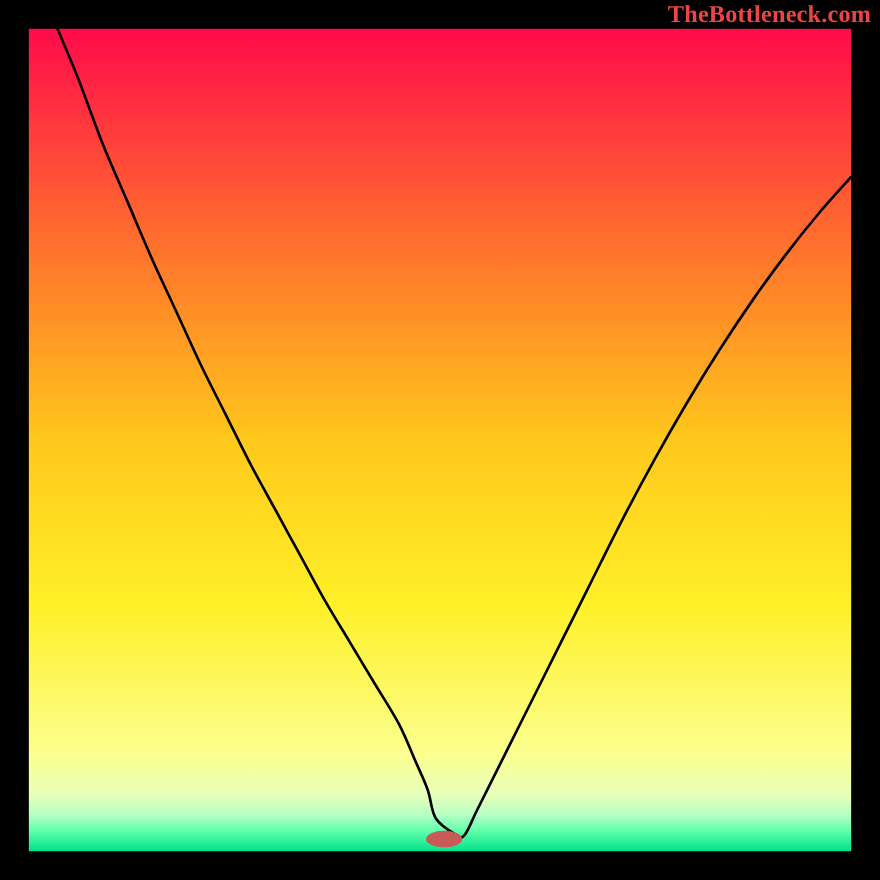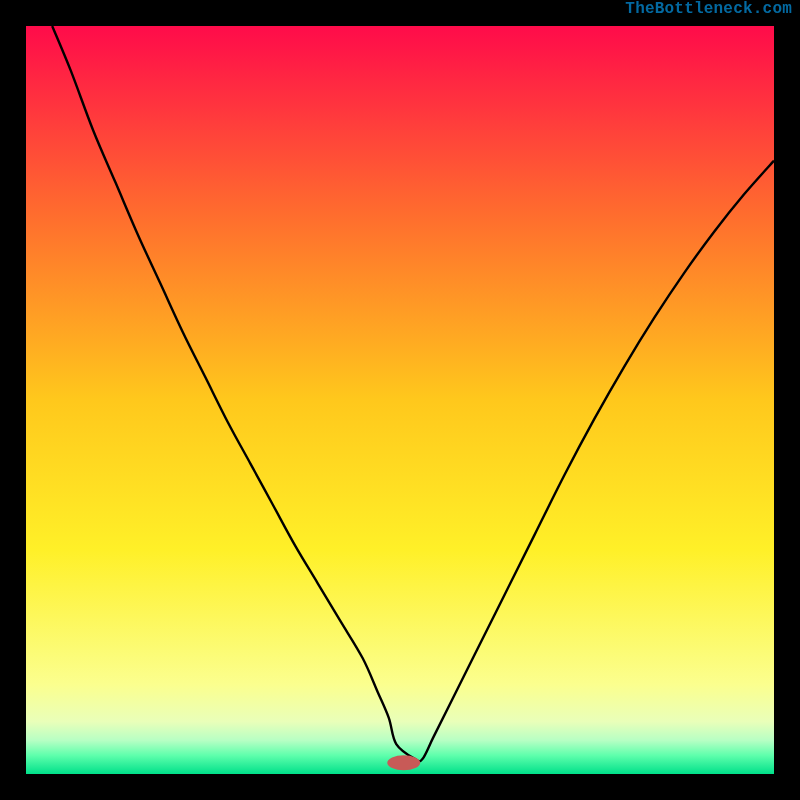--- a/index.html
+++ b/index.html
@@ -13,23 +13,23 @@
   .frame {
     position: relative;
     width: 800px;
     height: 800px;
     background: #000;
   }
   .watermark {
     position: absolute;
     top: 0;
     right: 8px;
-    font-family: Liberation Mono, monospace;
-    font-size: 16px;
-    color: #0369a1;
+    font-family: Liberation Serif, serif;
+    font-size: 22px;
+    color: #ef4444;
     font-weight: 600;
     letter-spacing: 0.2px;
     z-index: 10;
   }
   .plot {
     position: absolute;
     left: 26px;
     top: 26px;
     width: 748px;
     height: 748px;

